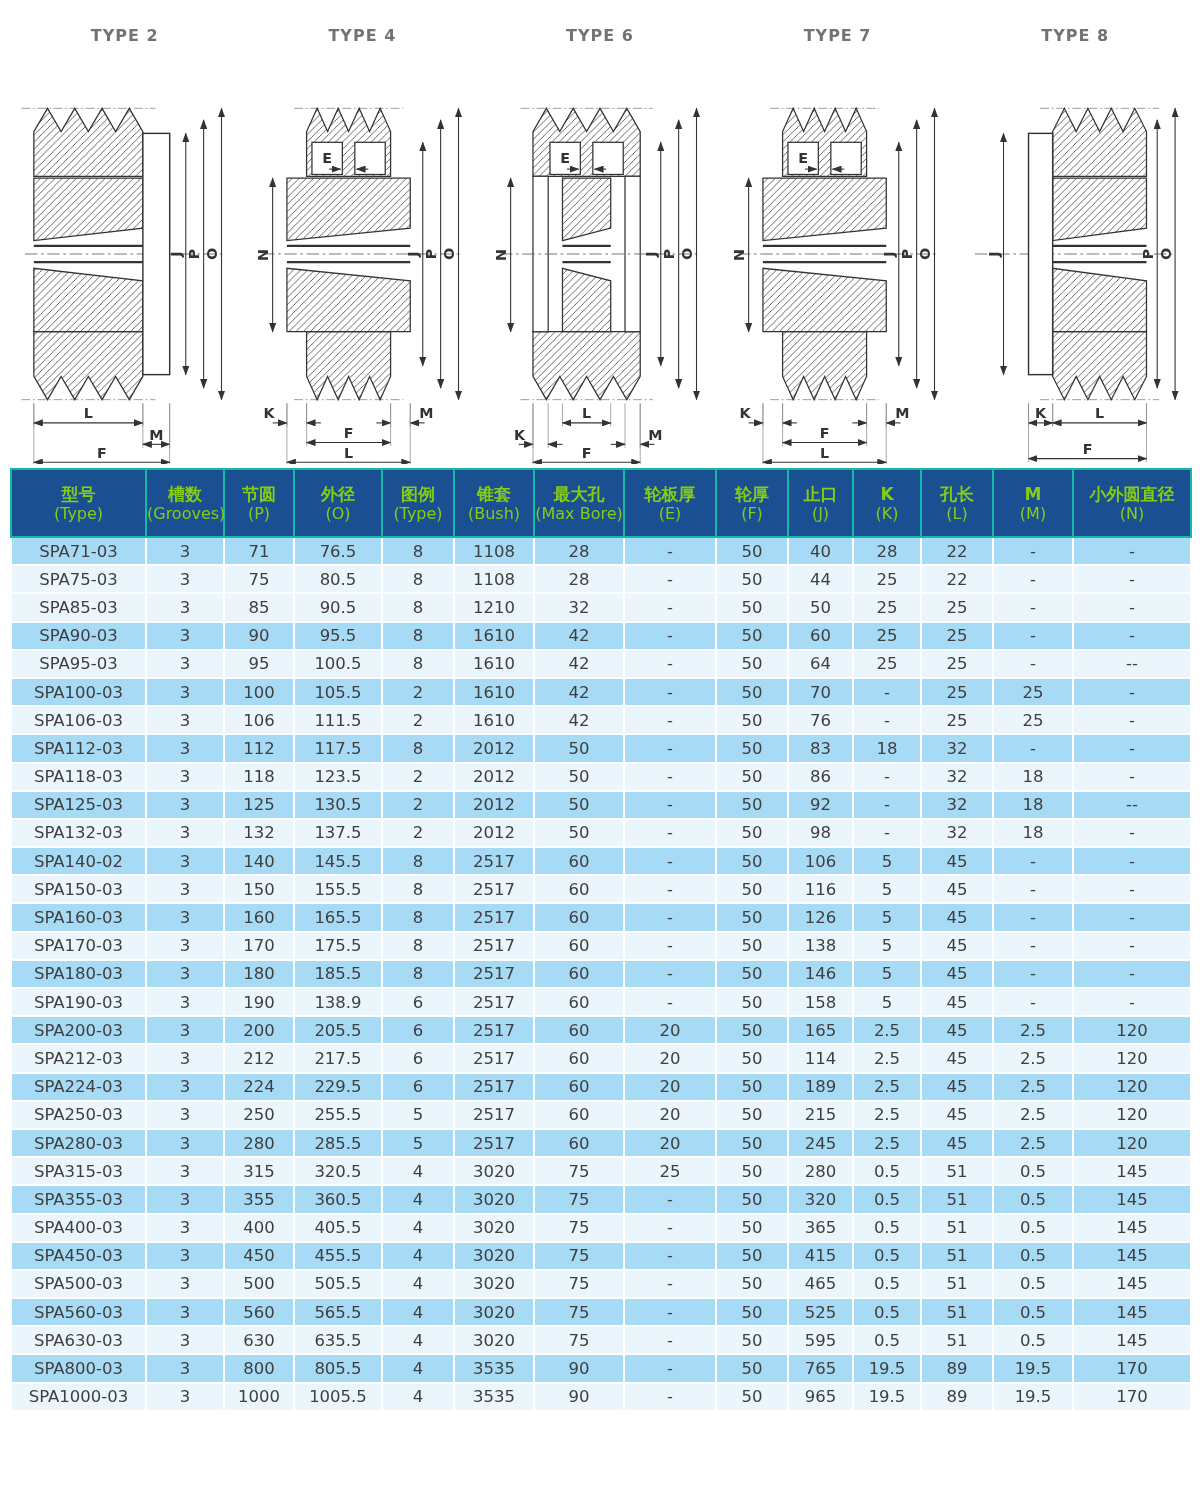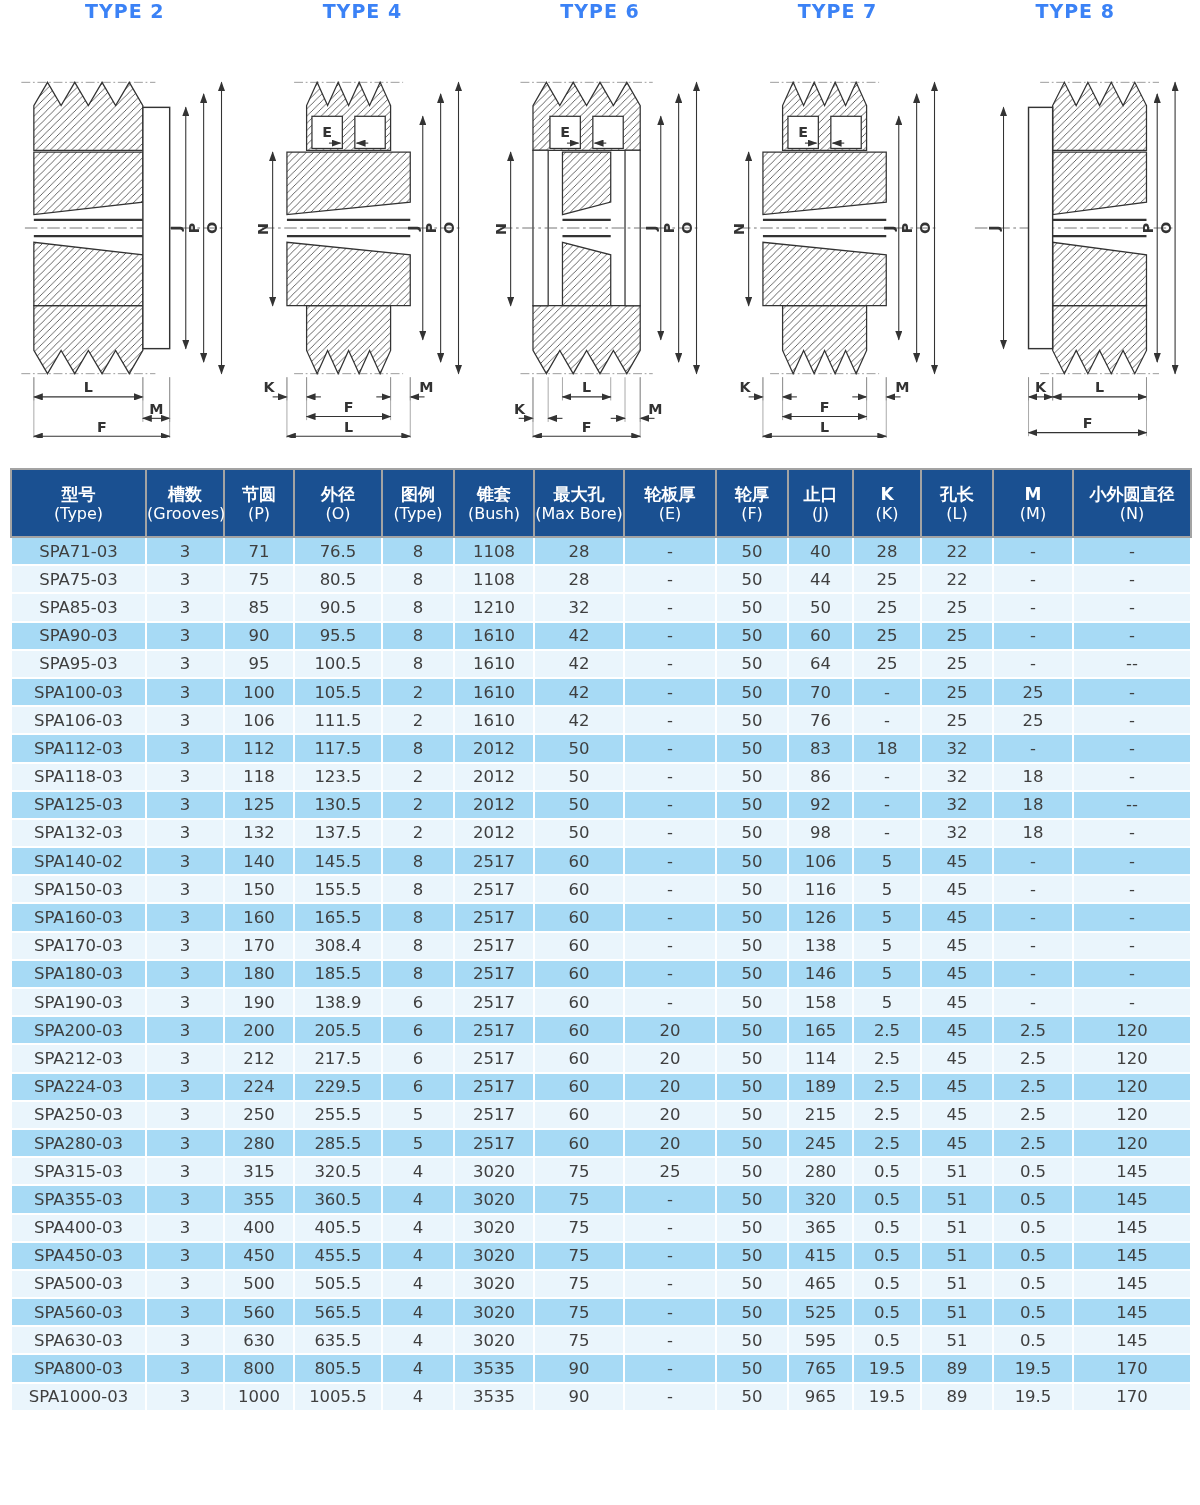--- a/index.html
+++ b/index.html
@@ -1,23 +1,23 @@
 <!DOCTYPE html>
 <html><head>
 <meta charset="utf-8">
 <style>
   html,body{margin:0;padding:0;background:#fff;}
   body{width:1200px;font-family:"DejaVu Sans","Liberation Sans",sans-serif;}
   .page{width:1200px;height:1505px;background:#fff;overflow:hidden;}
   .diagrams{display:flex;height:468px;padding:0 6px;box-sizing:border-box;}
   .diagram{flex:1;display:flex;flex-direction:column;align-items:center;position:relative;}
-  .dtitle{font-size:19px;font-weight:bold;color:#3b82f6;letter-spacing:1px;height:18px;}
+  .dtitle{margin-top:26px;font-size:16px;font-weight:bold;color:#737373;letter-spacing:1px;height:18px;}
   .diagram svg{width:236px;height:420px;display:block;}
   table.spec{border-collapse:collapse;width:1180px;margin:0 10px;table-layout:fixed;}
-  table.spec th{background:#1a5091;color:#ffffff;border:2px solid #a3a3a3;padding:4px 0;height:58px;vertical-align:middle;}
+  table.spec th{background:#1a5091;color:#84cc16;border:2px solid #14b8a6;padding:4px 0;height:58px;vertical-align:middle;}
   table.spec th .zh{display:block;font-size:17px;font-weight:bold;line-height:21px;}
   table.spec th .en{display:block;font-size:16px;font-weight:normal;line-height:17px;}
   table.spec td{border:2px solid #fff;text-align:center;font-size:16.5px;color:#3f3f3f;height:26.2px;padding:0;white-space:nowrap;overflow:hidden;}
   table.spec tr.odd td{background:#a7daf5;}
   table.spec tr.even td{background:#eaf5fc;}
 </style>
 </head>
 <body>
 
 <div class="page">
@@ -554,21 +554,21 @@
           <td>126</td>
           <td>5</td>
           <td>45</td>
           <td>-</td>
           <td>-</td>
         </tr>
         <tr class="even">
           <td>SPA170-03</td>
           <td>3</td>
           <td>170</td>
-          <td>308.4</td>
+          <td>175.5</td>
           <td>8</td>
           <td>2517</td>
           <td>60</td>
           <td>-</td>
           <td>50</td>
           <td>138</td>
           <td>5</td>
           <td>45</td>
           <td>-</td>
           <td>-</td>

